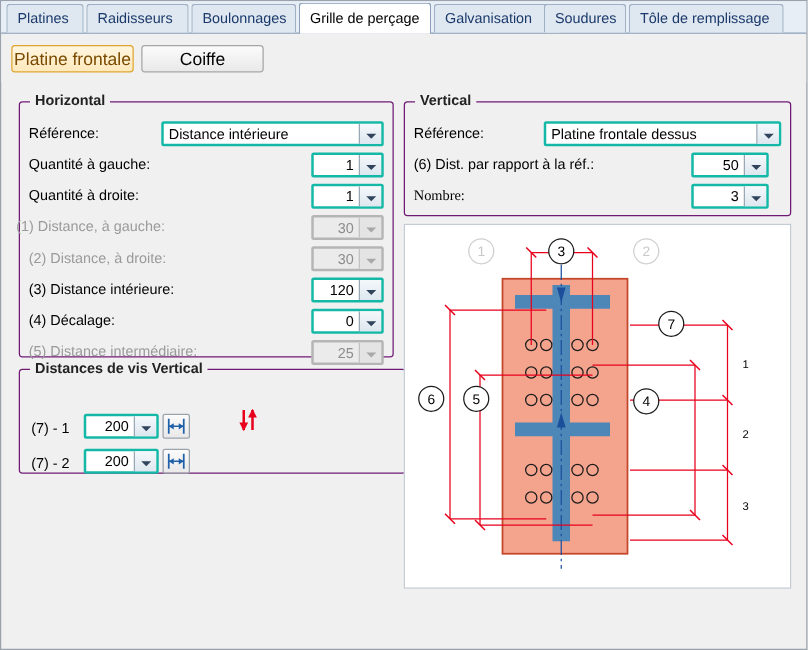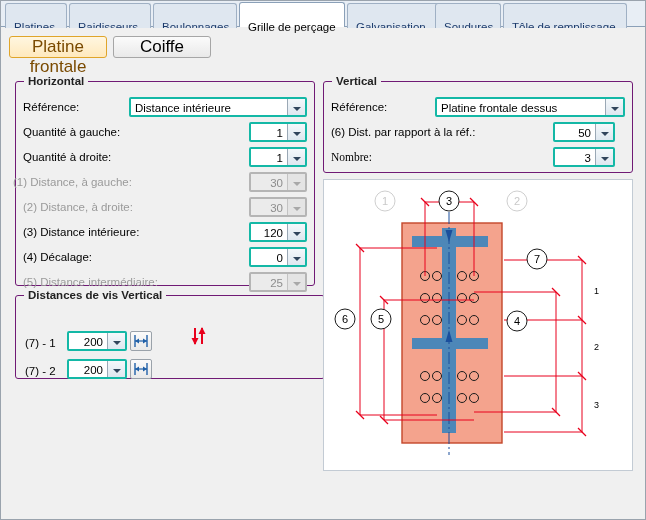--- a/index.html
+++ b/index.html
@@ -32,21 +32,21 @@
     height: 26px;
     background: #e8eef5;
     border-bottom: 1px solid #8ba0b8;
     box-sizing: border-box;
   }
   .tab {
     position: absolute;
     top: 2px;
     height: 23px;
     line-height: 22px;
-    padding: 12px 8px;
+    padding: 0 8px;
     background: #dfe7f0;
     border: 1px solid #9fb0c4;
     border-bottom: none;
     border-radius: 3px 3px 0 0;
     color: #1b3a6b;
     font-size: 11.5px;
     white-space: nowrap;
     box-sizing: border-box;
   }
   .tab.active {
@@ -70,21 +70,21 @@
   }
   .togglebtn {
     position: absolute;
     top: 8px;
     height: 22px;
     line-height: 20px;
     text-align: center;
     background: linear-gradient(#fbfbfb, #e9e9e9);
     border: 1px solid #a6a6a6;
     border-radius: 3px;
-    font-size: 17px;
+    font-size: 14px;
     box-sizing: border-box;
   }
   .togglebtn.sel {
     background: linear-gradient(#fff6e0, #ffe9bd);
     border: 1px solid #e0a52a;
     color: #7a4a00;
   }
 
   
   .group {

